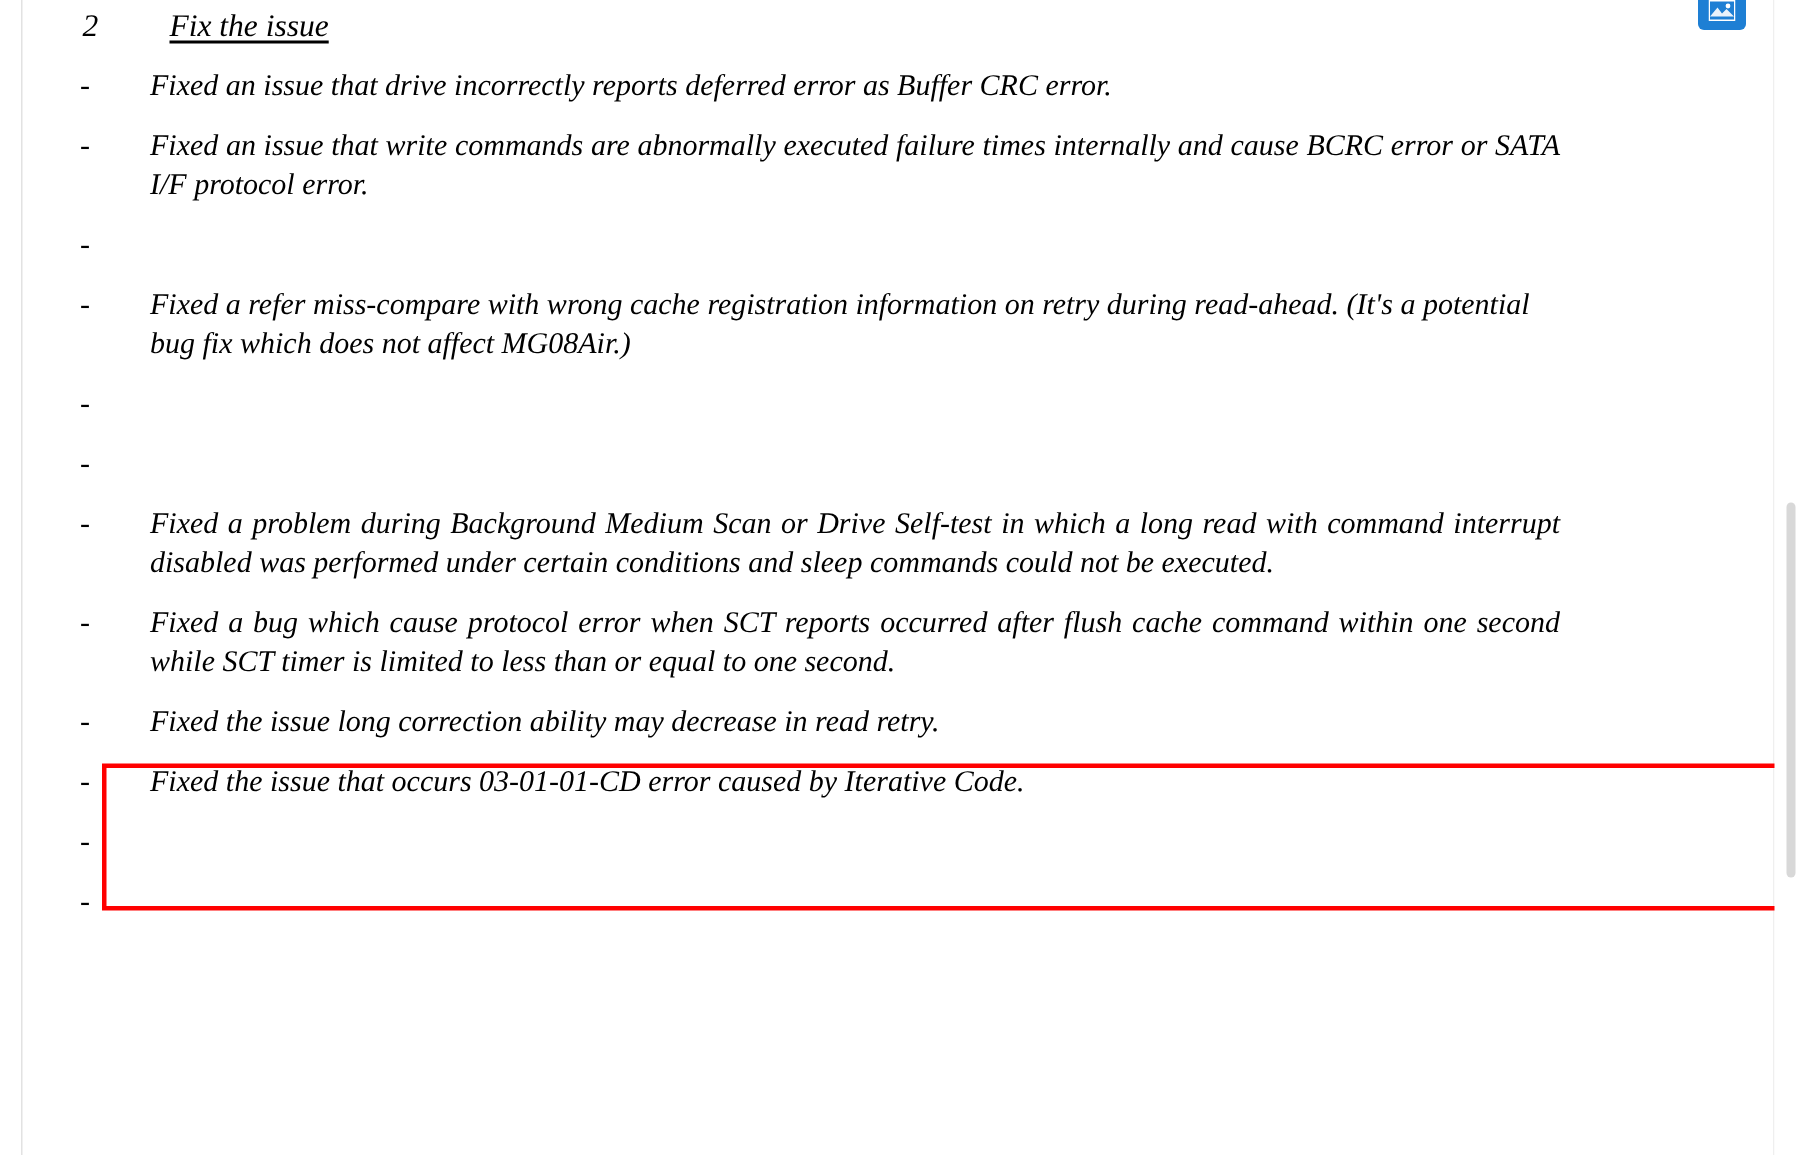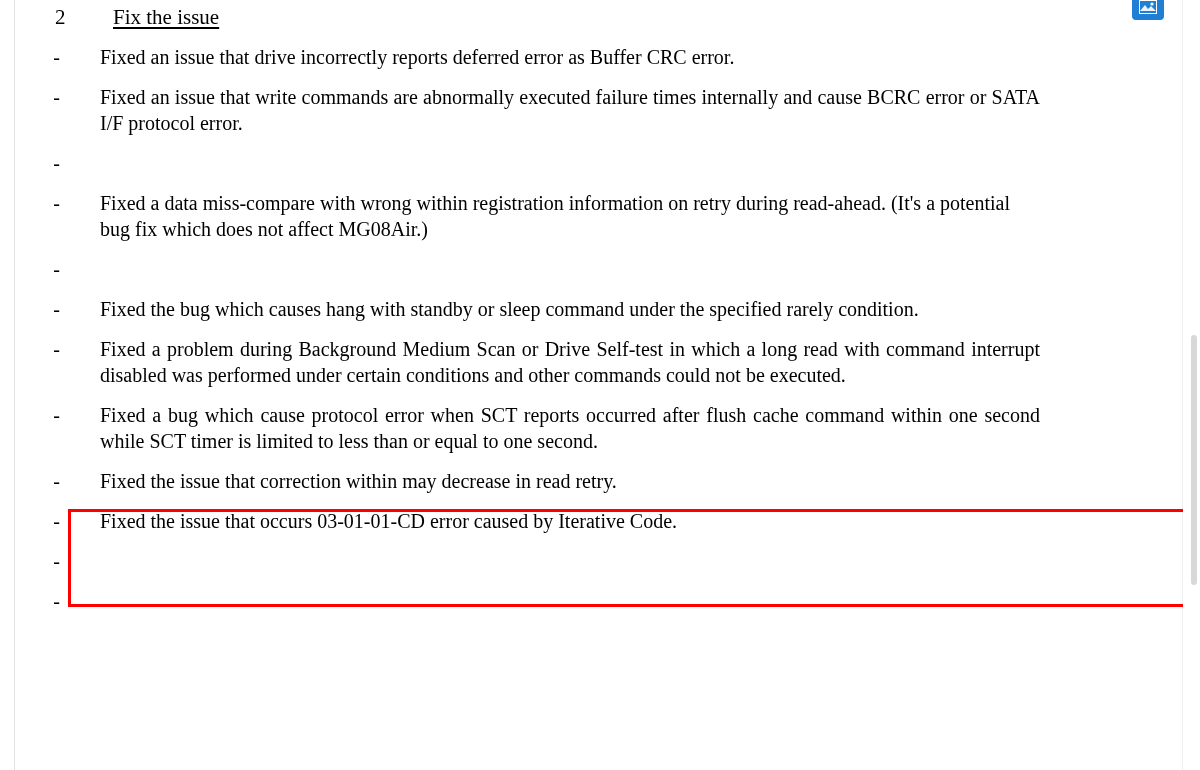--- a/index.html
+++ b/index.html
@@ -36,20 +36,21 @@
     border-right: 1px solid #e2e2e2;
   }
 
   
   .doc {
     position: absolute;
     left: 0;
     top: 0;
     width: 960px;
     height: 770px;
+    font-style: italic;
   }
 
   .heading {
     position: absolute;
     left: 55px;
     top: 3px;
     width: 1000px;
     font-size: 21px;
     line-height: 28px;
     white-space: nowrap;
@@ -182,45 +183,44 @@
         <div class="dash">-</div>
         <div class="text just">Fixed an issue that write commands are abnormally executed failure times internally and cause BCRC error or SATA I/F protocol error.</div>
       </div>
 
       <div class="item">
         <div class="dash">-</div>
       </div>
 
       <div class="item">
         <div class="dash">-</div>
-        <div class="text">Fixed a data miss-compare with wrong within registration information on retry during read-ahead. (It's a potential bug fix which does not affect MG08Air.)</div>
-      </div>
-
-      <div class="item">
-        <div class="dash">-</div>
-      </div>
-
-      <div class="item">
-        <div class="dash">-</div>
-        <div class="text">Fixed the bug which causes hang with standby or sleep command under the specified rarely condition.</div>
-      </div>
-
-      <div class="item">
-        <div class="dash">-</div>
-        <div class="text just">Fixed a problem during Background Medium Scan or Drive Self-test in which a long read with command interrupt disabled was performed under certain conditions and other commands could not be executed.</div>
+        <div class="text">Fixed a refer miss-compare with wrong cache registration information on retry during read-ahead. (It's a potential bug fix which does not affect MG08Air.)</div>
+      </div>
+
+      <div class="item">
+        <div class="dash">-</div>
+      </div>
+
+      <div class="item">
+        <div class="dash">-</div>
+      </div>
+
+      <div class="item">
+        <div class="dash">-</div>
+        <div class="text just">Fixed a problem during Background Medium Scan or Drive Self-test in which a long read with command interrupt disabled was performed under certain conditions and sleep commands could not be executed.</div>
       </div>
 
       <div class="item">
         <div class="dash">-</div>
         <div class="text just">Fixed a bug which cause protocol error when SCT reports occurred after flush cache command within one second while SCT timer is limited to less than or equal to one second.</div>
       </div>
 
       <div class="item">
         <div class="dash">-</div>
-        <div class="text">Fixed the issue that correction within may decrease in read retry.</div>
+        <div class="text">Fixed the issue long correction ability may decrease in read retry.</div>
       </div>
 
       <div class="item">
         <div class="dash">-</div>
         <div class="text">Fixed the issue that occurs 03-01-01-CD error caused by Iterative Code.</div>
       </div>
 
       <div class="item">
         <div class="dash">-</div>
       </div>

